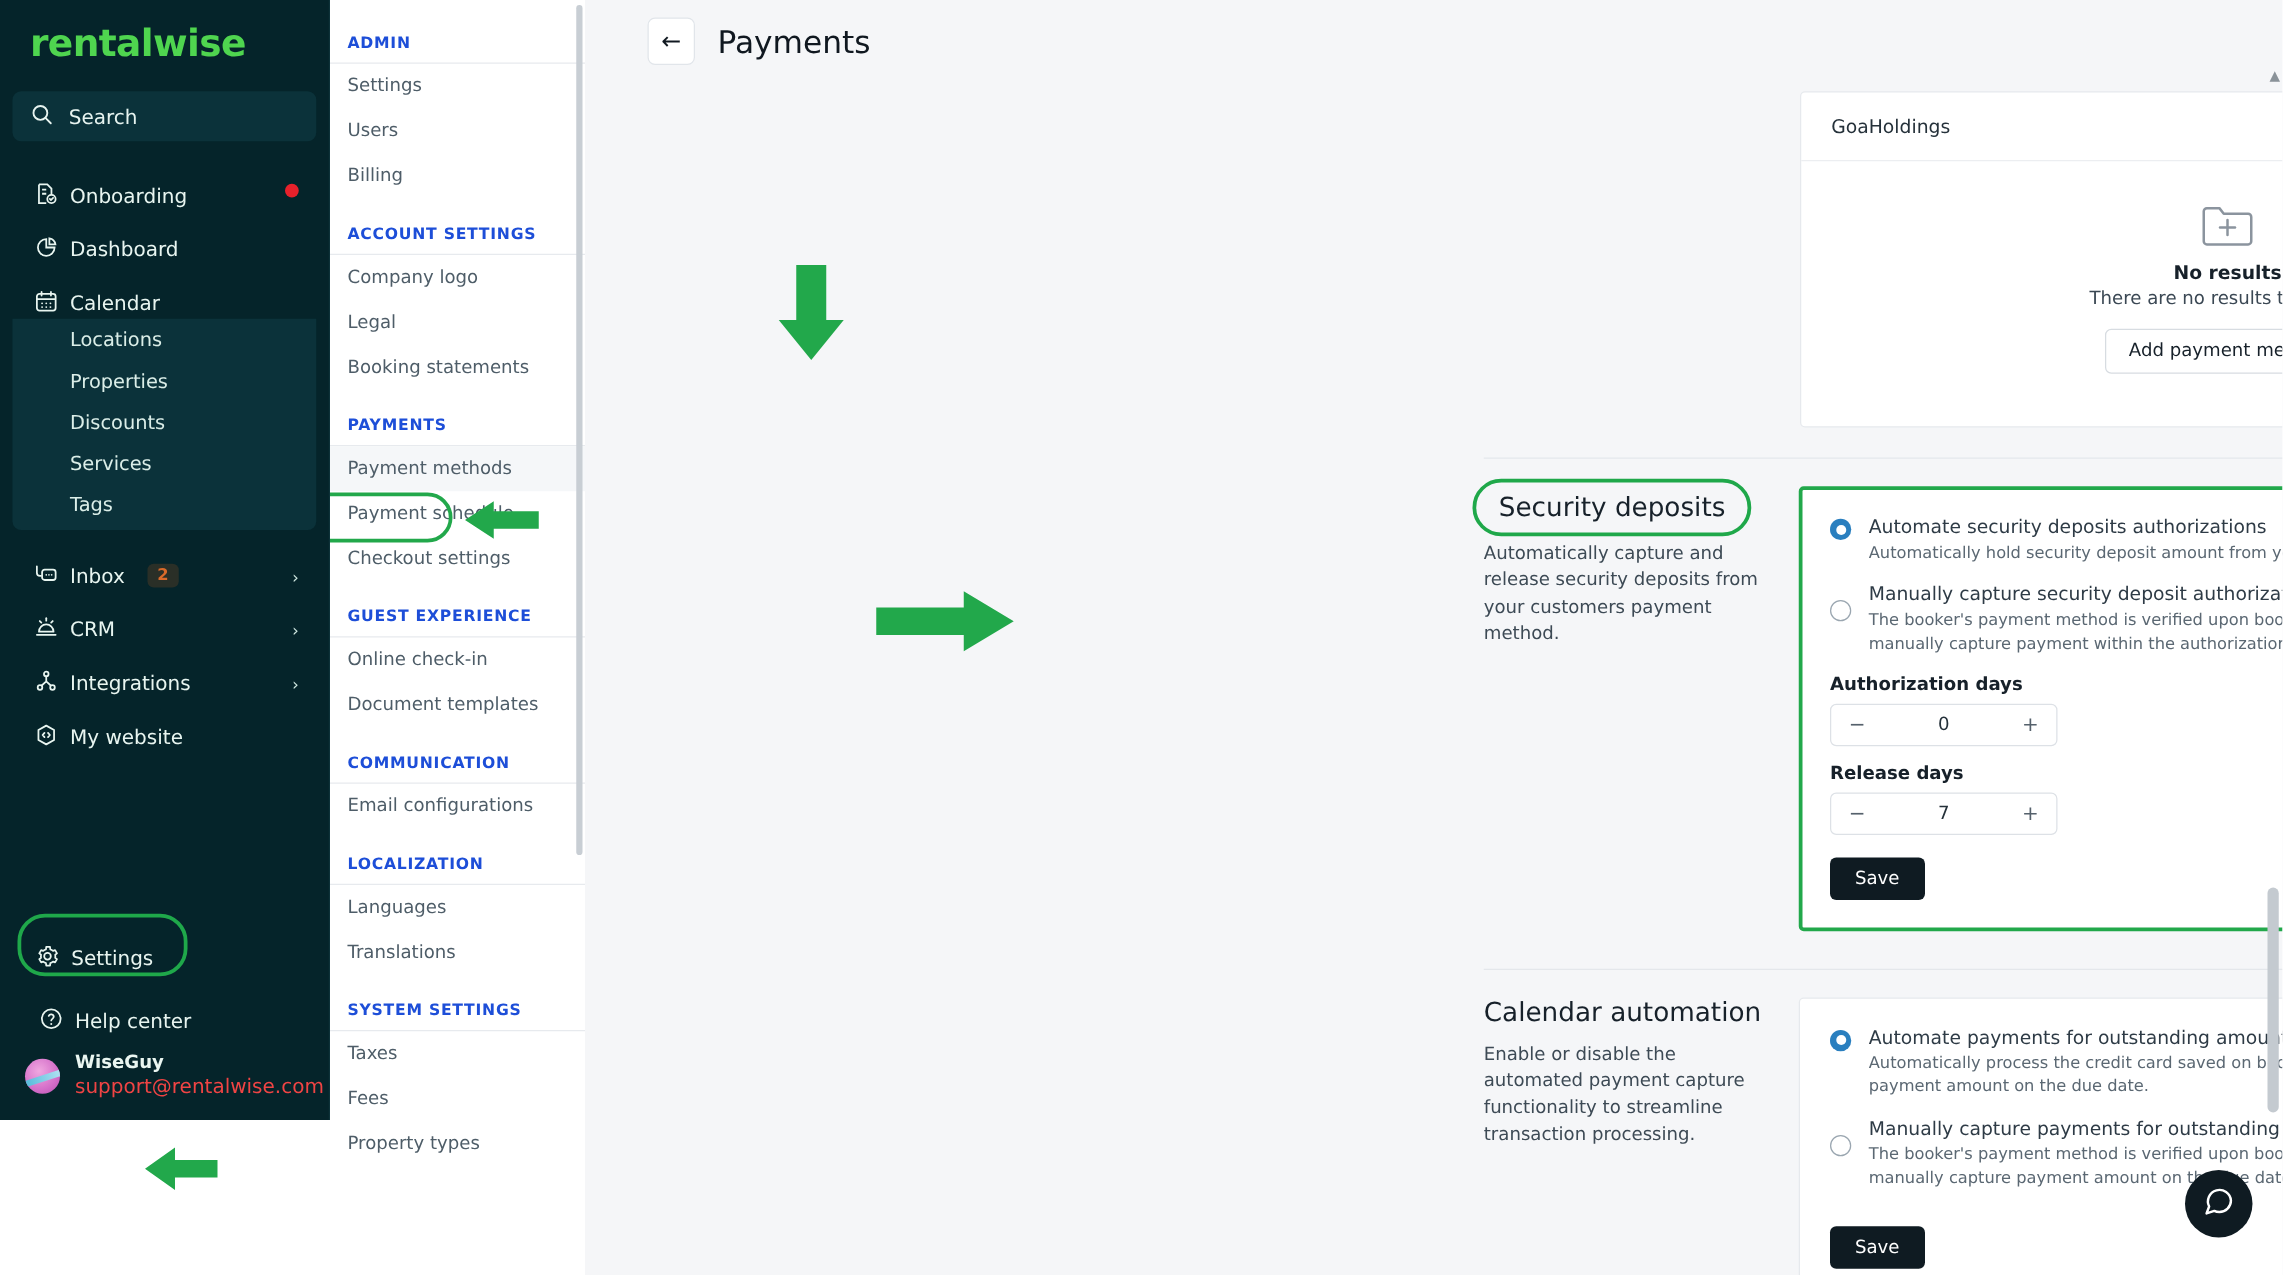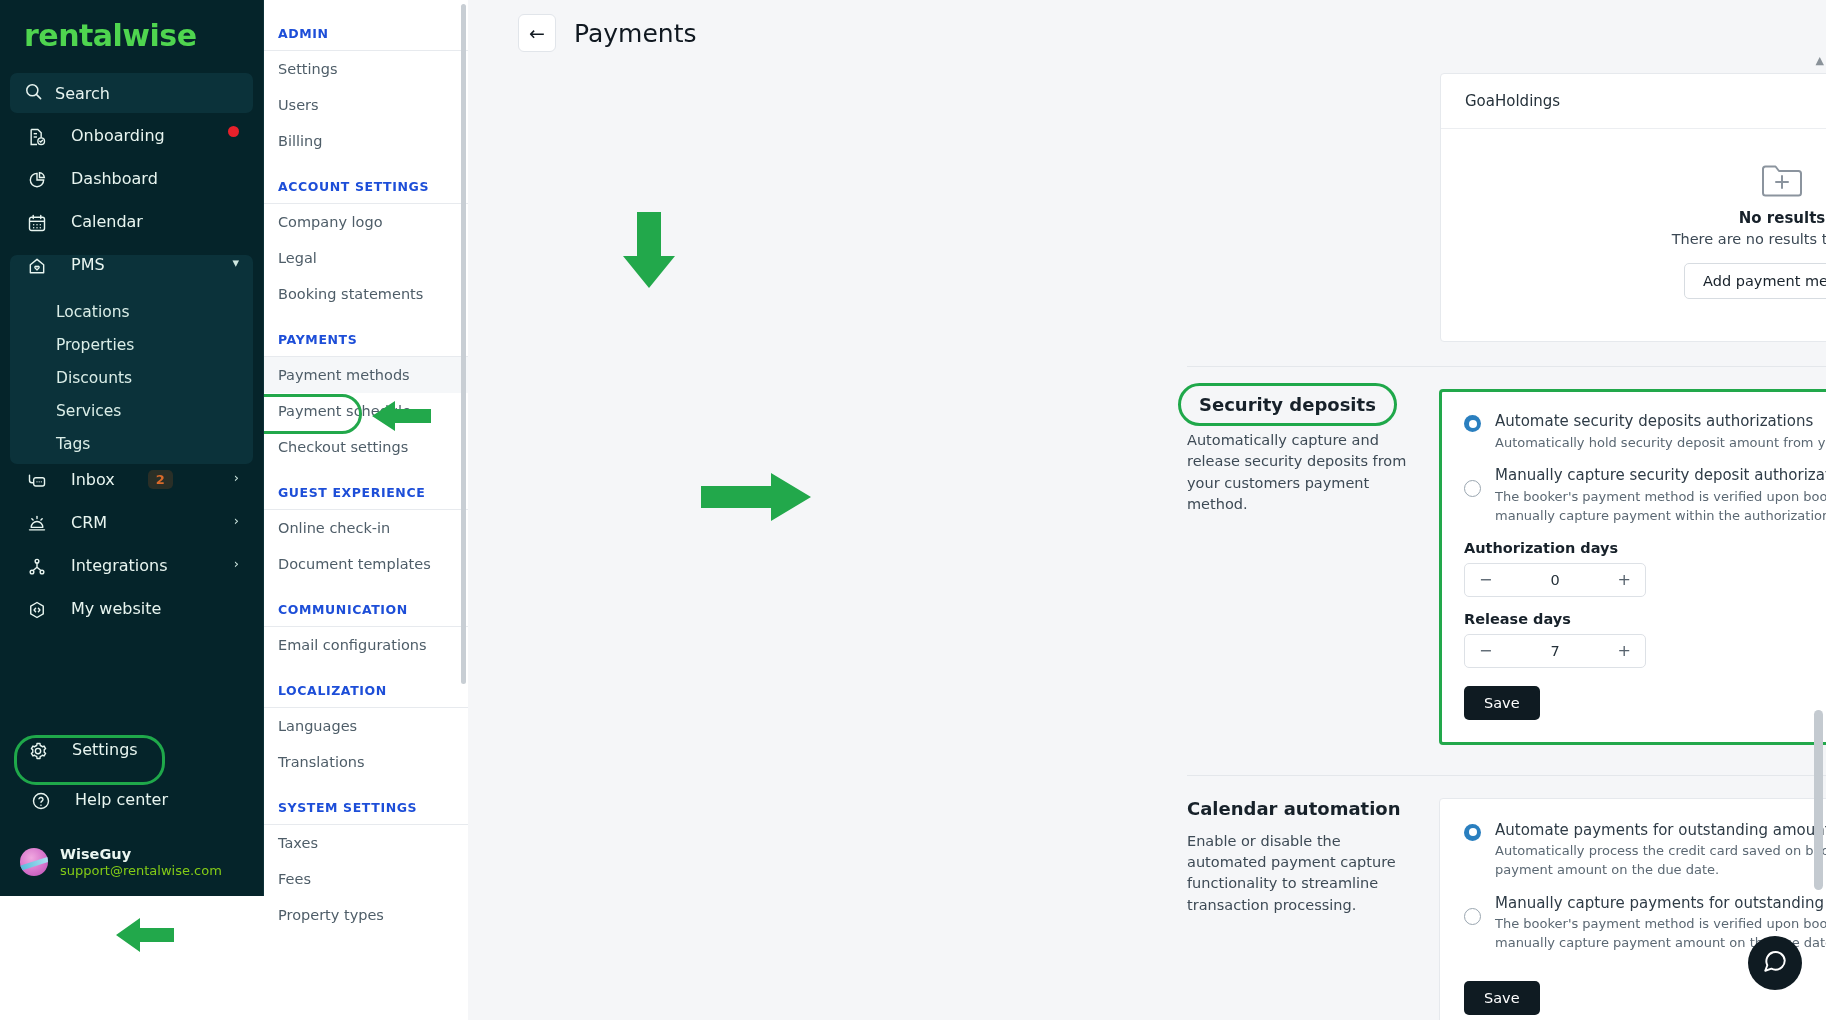--- a/index.html
+++ b/index.html
@@ -21,21 +21,21 @@
     font-size: 30px; font-weight: 700; color: #4fd54f; letter-spacing: -0.5px;
     font-family: "DejaVu Sans", sans-serif;
   }
   .search-row {
     margin: 6px 10px 10px 10px; height: 40px; background: #0b323a; border-radius: 7px;
     display: flex; align-items: center; gap: 12px; padding: 0 14px;
   }
   .search-row .lbl { color: #e6f3ef; font-size: 16px; }
   .nav { flex: 1 1 auto; overflow: hidden; }
   .nav-item {
-    display: flex; align-items: flex-start; gap: 23px; height: 40px;
+    display: flex; align-items: flex-end; gap: 8px; height: 40px;
     padding: 0 14px 0 16px; margin: 3px 10px; border-radius: 7px;
     color: #e8f5f0; font-size: 16px; cursor: pointer; position: relative;
   }
   .nav-item .ic { width: 22px; height: 22px; flex: 0 0 22px; display: flex; align-items: center; justify-content: center; }
   .nav-item .txt { flex: 1 1 auto; white-space: nowrap; }
   .nav-item.group-open { background: #0b323a; }
   .sub-wrap { background: #0b323a; margin: 0 10px; border-radius: 0 0 7px 7px; padding-bottom: 4px; }
   .sub-item {
     display: flex; align-items: center; height: 33px; padding-left: 46px;
     color: #dbeee8; font-size: 15.5px; cursor: pointer;
@@ -58,21 +58,21 @@
   .avatar {
     width: 28px; height: 28px; border-radius: 50%;
     background: radial-gradient(circle at 40% 35%, #f0a8e0 0%, #d46ec9 60%, #b84fb0 100%);
     position: relative; overflow: hidden; flex: 0 0 28px;
   }
   .avatar:after {
     content: ""; position: absolute; left: -4px; top: 13px; width: 38px; height: 5px;
     background: linear-gradient(90deg,#4ab5d8,#bfe8f5); transform: rotate(-18deg); border-radius: 3px;
   }
   .uname { color: #eaf6f1; font-size: 14.5px; font-weight: 700; line-height: 1.25; }
-  .umail { color: #84cc16; font-size: 13px; line-height: 1.3; }
+  .umail { color: #ef4444; font-size: 16px; line-height: 1.3; }
 
   
   .setnav {
     width: 204px; flex: 0 0 204px; background: #ffffff; height: 1020px;
     overflow: hidden; position: relative; padding-left: 0;
   }
   .setnav-inner { padding: 0 0 0 0; }
   .sec-head {
     font-size: 12.5px; font-weight: 700; color: #1d4ed8; letter-spacing: 0.6px;
     padding: 20px 0 9px 14px; border-bottom: 1px solid #e7eaee;
@@ -116,21 +116,21 @@
   .empty-s { font-size: 14.5px; color: #3b4854; margin-bottom: 16px; }
   .btn-outline {
     display: inline-block; border: 1px solid #d7dce1; background: #fff; border-radius: 5px;
     padding: 9px 18px; font-size: 14.5px; color: #17212a; cursor: pointer;
   }
 
   .divider { height: 1px; background: #e4e7eb; margin: 24px 0 0 719px; width: 940px; }
 
   .section { display: flex; padding: 22px 0 0 0; position: relative; }
   .sec-left { width: 252px; margin-left: 719px; flex: 0 0 252px; padding-right: 24px; }
-  .sec-ttl { font-size: 18px; font-weight: 700; color: #17212a; }
+  .sec-ttl { font-size: 21px; font-weight: 400; color: #17212a; }
   .sec-ttl-hl {
     display: inline-block; border: 3px solid #1fa84a; border-radius: 26px;
     padding: 8px 18px; position: relative; left: -9px; top: -6px;
   }
   .sec-desc { font-size: 14.5px; color: #3d4a55; line-height: 1.48; margin-top: 2px; }
   .sec-right { flex: 1 1 auto; }
 
   .panel { background: #fff; border: 1px solid #e6e9ed; border-radius: 4px; width: 684px; padding: 22px 24px 24px 24px; }
   .panel.hl { border: 3px solid #22a84b; padding: 20px 22px 22px 22px; }
 
@@ -233,30 +233,20 @@
               <circle cx="12" cy="14" r="0.9" fill="#e8f5f0" stroke="none"></circle>
               <circle cx="16" cy="14" r="0.9" fill="#e8f5f0" stroke="none"></circle>
               <circle cx="8" cy="17.6" r="0.9" fill="#e8f5f0" stroke="none"></circle>
               <circle cx="12" cy="17.6" r="0.9" fill="#e8f5f0" stroke="none"></circle>
               <circle cx="16" cy="17.6" r="0.9" fill="#e8f5f0" stroke="none"></circle>
             </svg>
         </span>
         <span class="txt">Calendar</span>
       </div>
 
-      <div class="nav-item group-open" style="margin-bottom:0;border-radius:7px 7px 0 0;">
-        <span class="ic">
-          <svg width="20" height="20" viewBox="0 0 24 24" fill="none" stroke="#e8f5f0" stroke-width="1.7">
-              <path d="M4 10.5L12 4l8 6.5V20H4z" stroke-linejoin="round"></path>
-              <path d="M12 16.6c-1.4-1.1-2.6-1.9-2.6-3 0-.8.6-1.4 1.3-1.4.5 0 .9.2 1.3.7.4-.5.8-.7 1.3-.7.7 0 1.3.6 1.3 1.4 0 1.1-1.2 1.9-2.6 3z"></path>
-            </svg>
-        </span>
-        <span class="txt">PMS</span>
-        <span class="chev">▾</span>
-      </div>
       <div class="sub-wrap">
         <div class="sub-item">
             <span>Locations</span>
           </div>
         <div class="sub-item">
             <span>Properties</span>
           </div>
         <div class="sub-item">
             <span>Discounts</span>
           </div>

